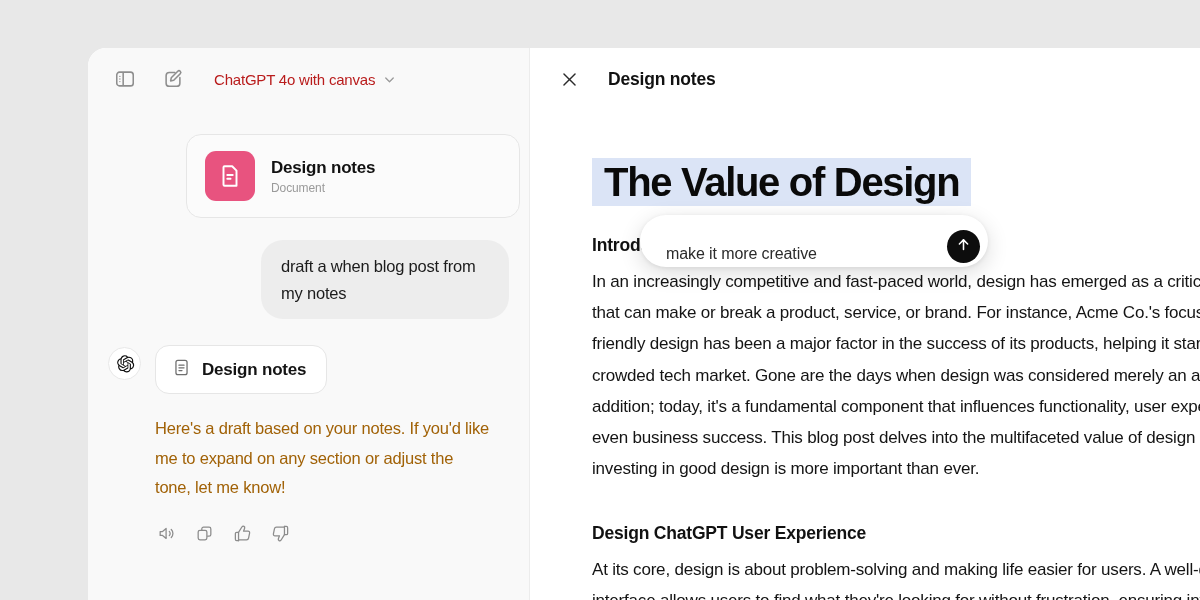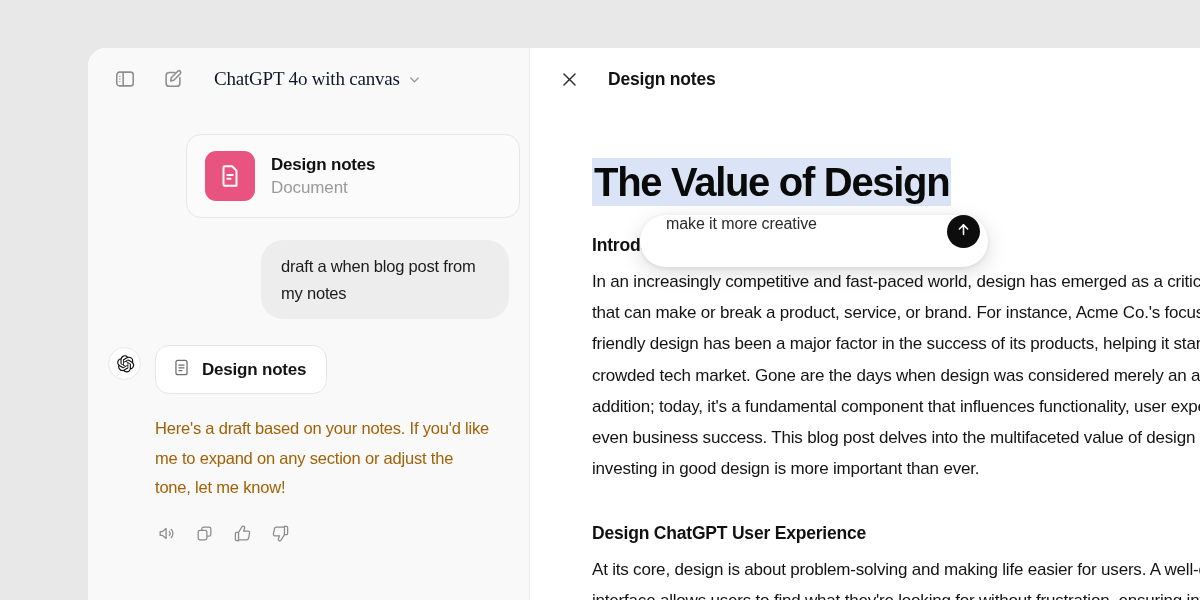--- a/index.html
+++ b/index.html
@@ -48,25 +48,24 @@
     cursor: pointer;
   }
   .model-picker {
     display: flex; align-items: center; gap: 7px;
     margin-left: 4px;
     padding: 4px 8px 4px 6px;
     border-radius: 8px;
     cursor: pointer;
   }
   .model-picker .model-label {
-    font-size: 19px;
-    color: #0f172a;
+    font-size: 15px;
+    color: #b91c1c;
     letter-spacing: -0.2px;
     white-space: nowrap;
-    font-family: Liberation Serif, serif;
   }
   .model-picker .chev { color: #9a9a9a; display: flex; }
 
   .chat-scroll {
     padding: 14px 20px 0 20px;
     height: calc(100% - 62px);
   }
 
   
   .doc-card {
@@ -84,21 +83,21 @@
   .doc-thumb {
     width: 50px; height: 50px;
     flex: 0 0 50px;
     border-radius: 11px;
     background: #e8537f;
     display: flex; align-items: center; justify-content: center;
     color: #fff;
   }
   .doc-meta { display: flex; flex-direction: column; gap: 3px; min-width: 0; }
   .doc-title { font-size: 17px; font-weight: 700; color: #111; letter-spacing: -0.2px; }
-  .doc-sub { font-size: 17px; color: #9a9a9a; letter-spacing: -0.1px; }
+  .doc-sub { font-size: 12px; color: #9a9a9a; letter-spacing: -0.1px; }
 
   
   .user-row { display: flex; justify-content: flex-end; margin-top: 22px; }
   .user-bubble {
     background: #ededed;
     border-radius: 22px;
     padding: 13px 20px;
     max-width: 248px;
     font-size: 16.5px;
     line-height: 1.62;
@@ -165,21 +164,21 @@
   .doc-h1 {
     font-size: 40px;
     font-weight: 800;
     letter-spacing: -1.3px;
     color: #0a0a0a;
     line-height: 1.12;
     display: inline;
     background: #dbe4f6;
     box-decoration-break: clone;
     -webkit-box-decoration-break: clone;
-    padding: 2px 2px;
+    padding: 2px 12px;
   }
   .h1-wrap { margin-bottom: 30px; }
   .doc-h2 {
     font-size: 17.5px;
     font-weight: 700;
     color: #111;
     letter-spacing: -0.2px;
     margin-bottom: 10px;
   }
   .doc-p {
@@ -196,22 +195,22 @@
 
   
   .prompt-float {
     position: absolute;
     left: 110px; top: 167px;
     width: 348px; height: 52px;
     background: #ffffff;
     border-radius: 26px;
     box-shadow: 0 6px 22px rgba(0,0,0,0.14), 0 1px 4px rgba(0,0,0,0.08);
     display: flex;
-    align-items: flex-start;
-    padding: 0 8px 12px 26px;
+    align-items: flex-end;
+    padding: 0 8px 4px 26px;
     z-index: 5;
   }
   .prompt-float input {
     flex: 1;
     border: none; outline: none; background: transparent;
     font-family: "Liberation Sans", sans-serif;
     font-size: 16px;
     color: #2b2b2b;
     letter-spacing: -0.1px;
   }

